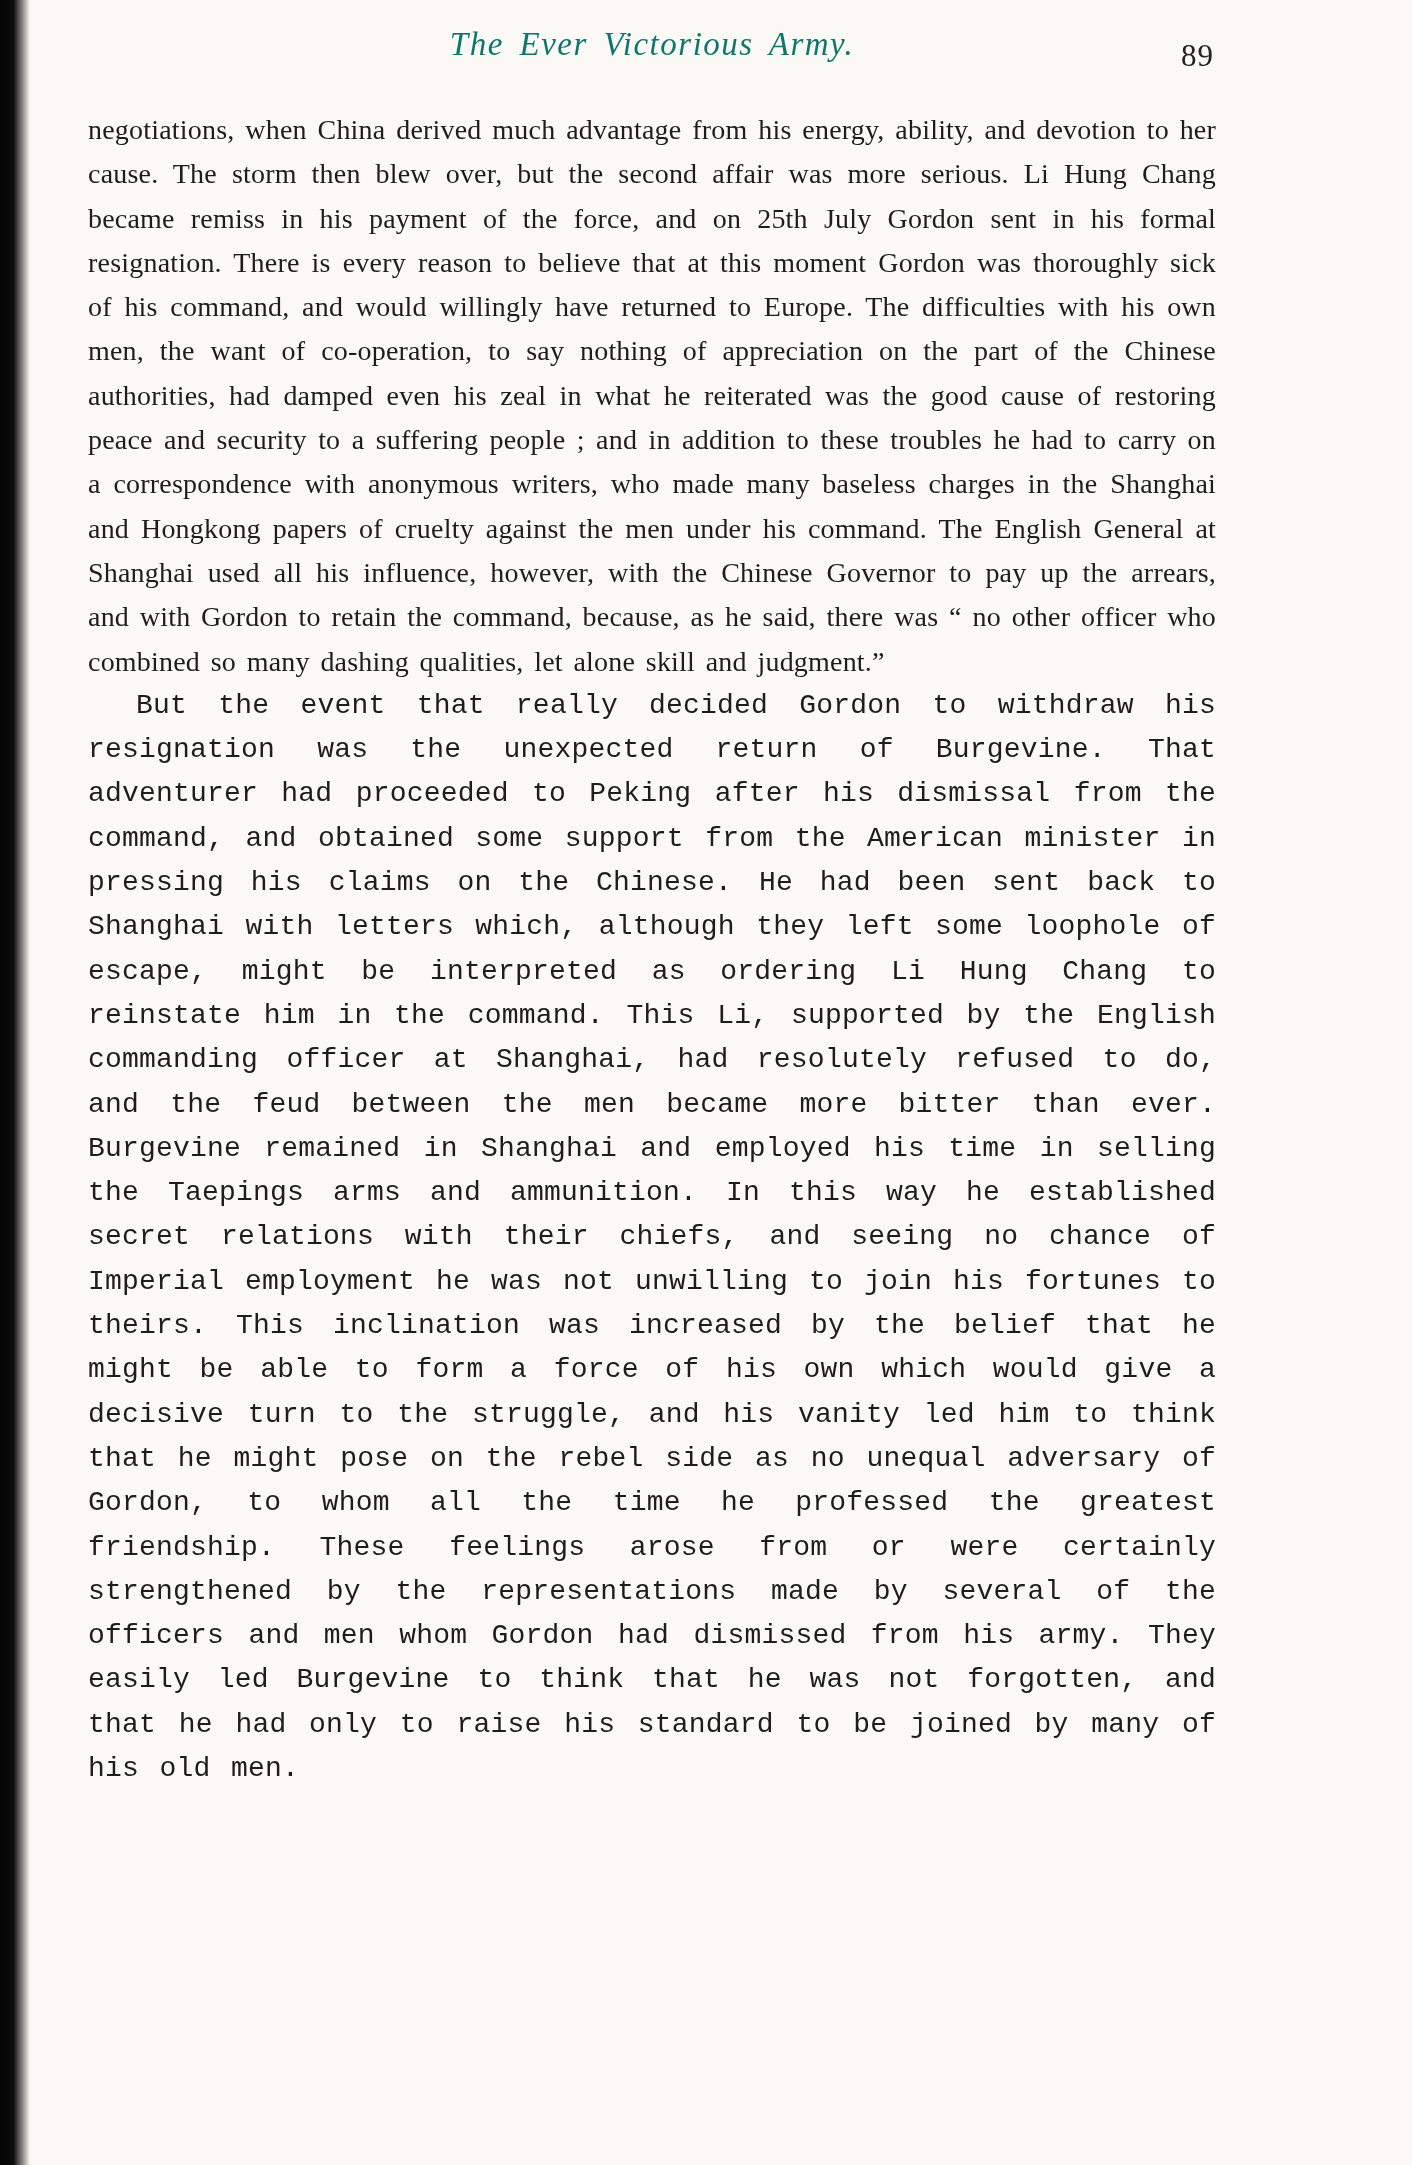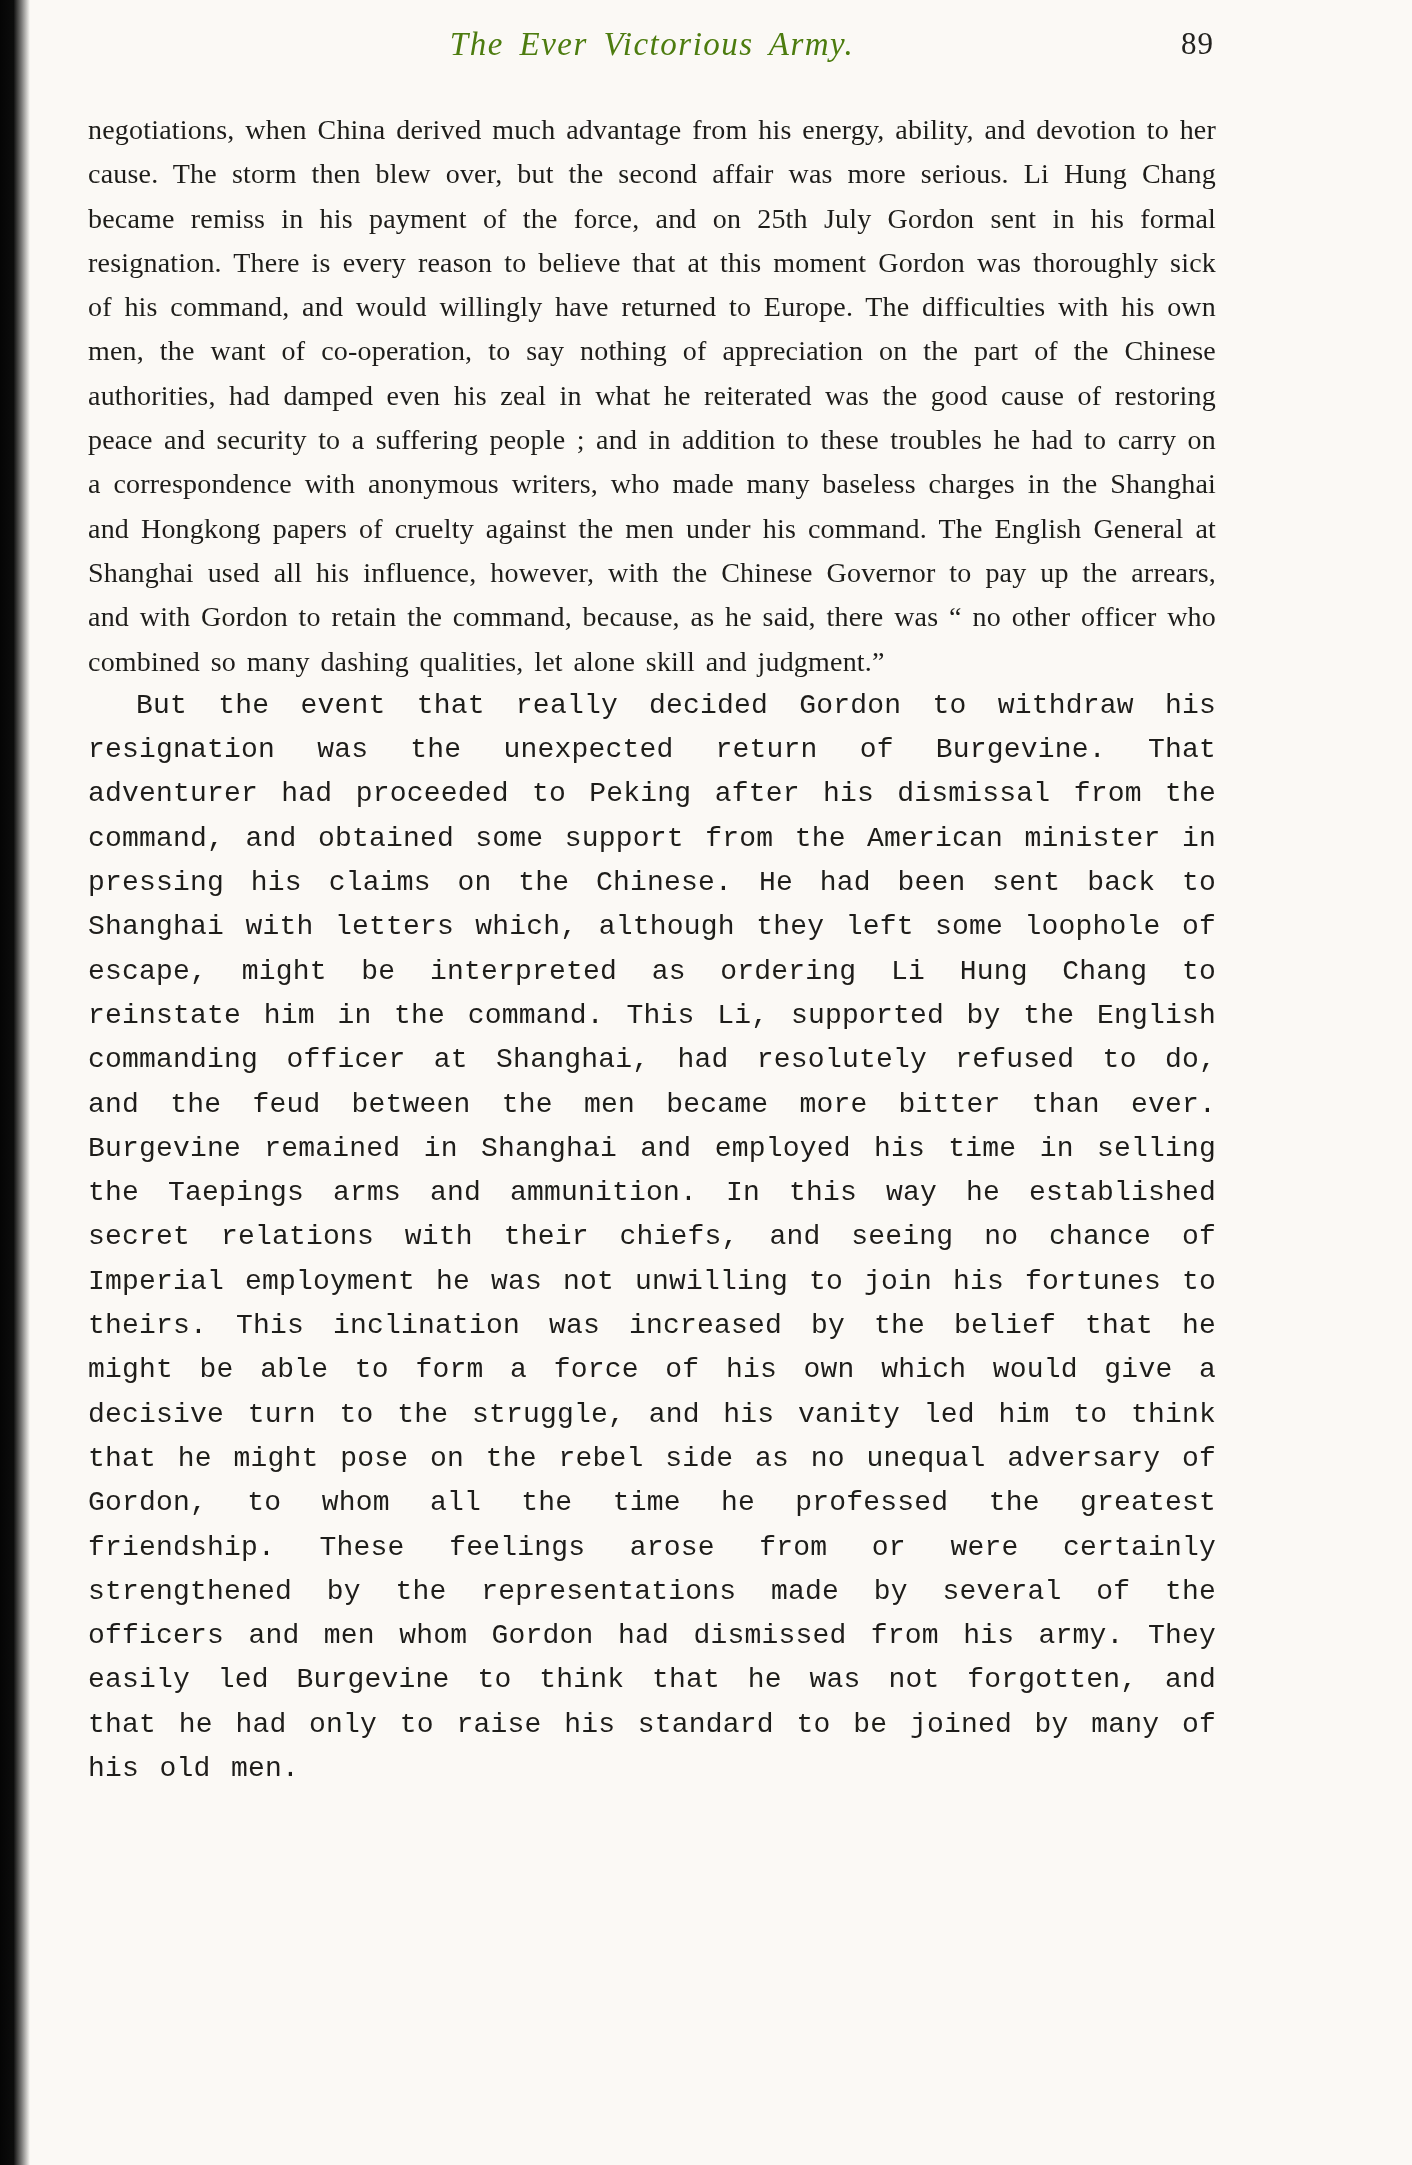--- a/index.html
+++ b/index.html
@@ -41,27 +41,27 @@
     margin-bottom: 30px;
   }
 
   .running-title {
     display: block;
     text-align: center;
     font-style: italic;
     font-size: 33px;
     letter-spacing: 1.5px;
     word-spacing: 6px;
-    color: #4d7c0f;
+    color: #0f766e;
   }
 
   .page-number {
     position: absolute;
     right: 2px;
-    top: 0;
+    top: 12px;
     font-size: 31px;
     letter-spacing: 1px;
     color: #24231f;
   }
 
   .body-text {
     font-size: 28px;
     line-height: 44.3px;
     text-align: justify;
     word-spacing: 3.5px;

